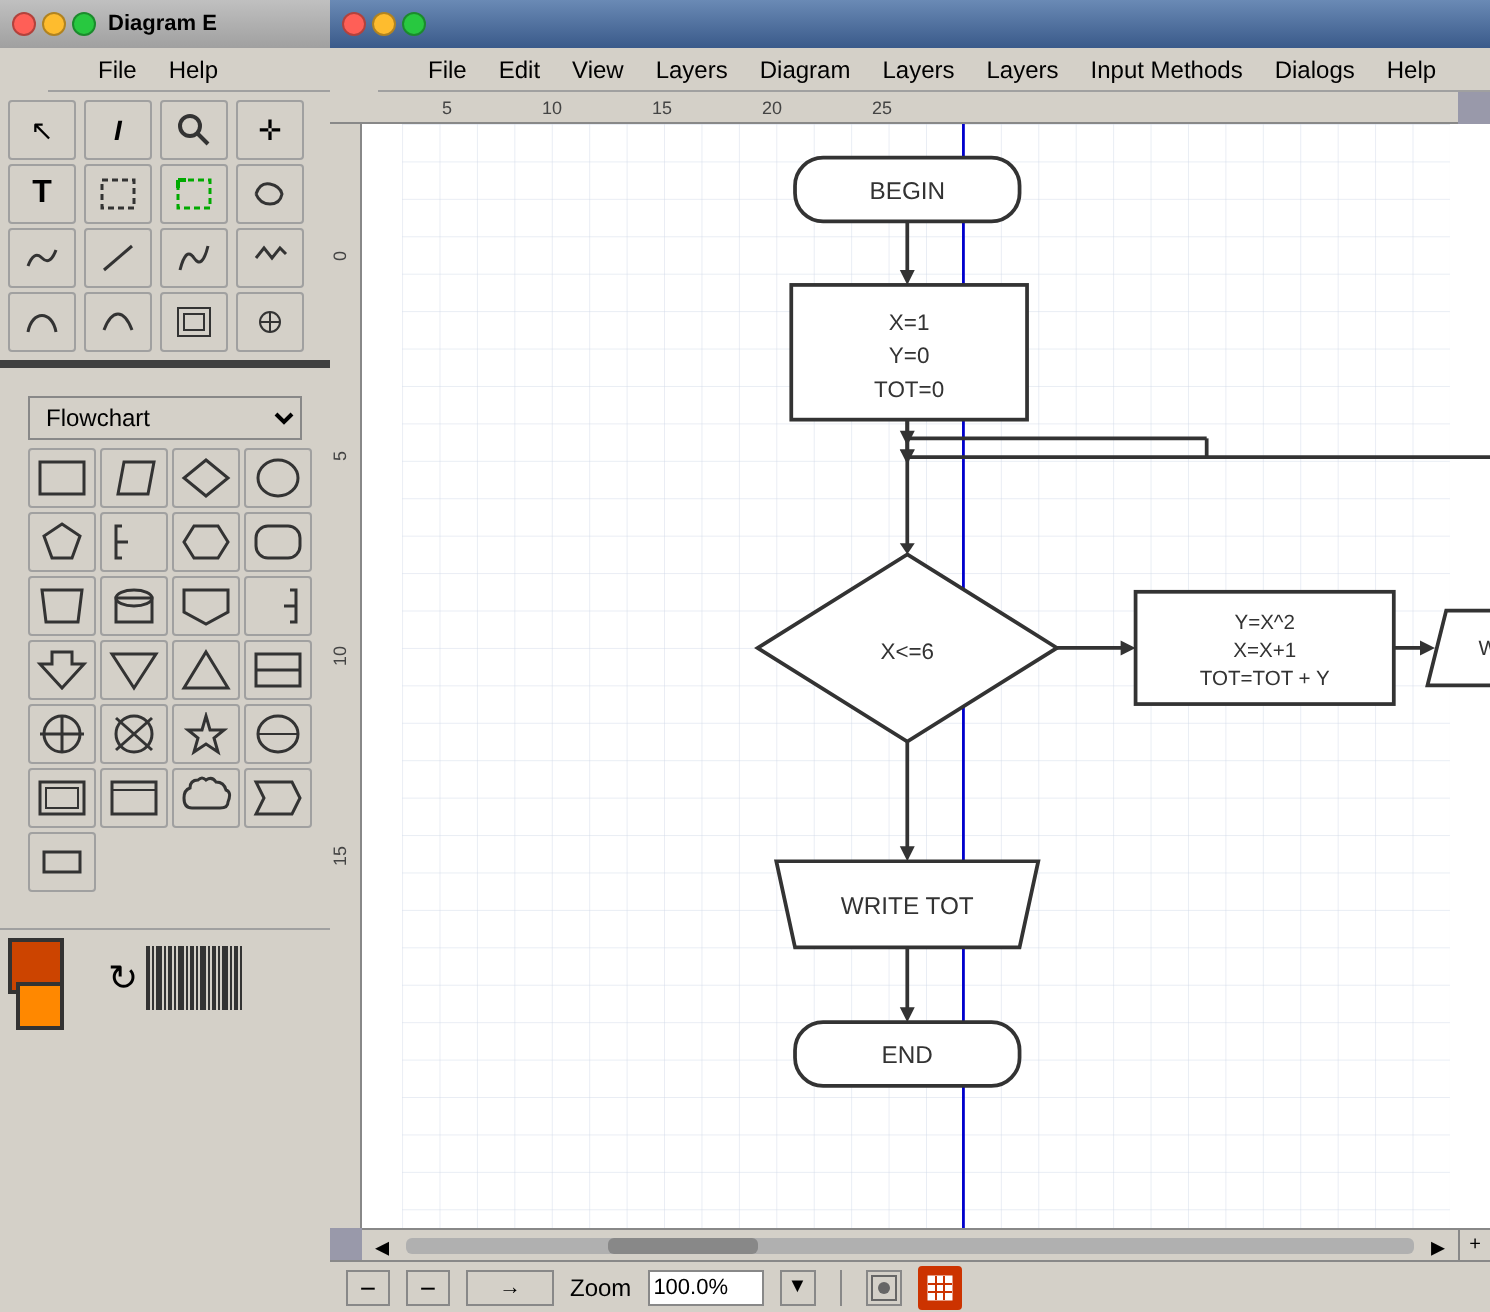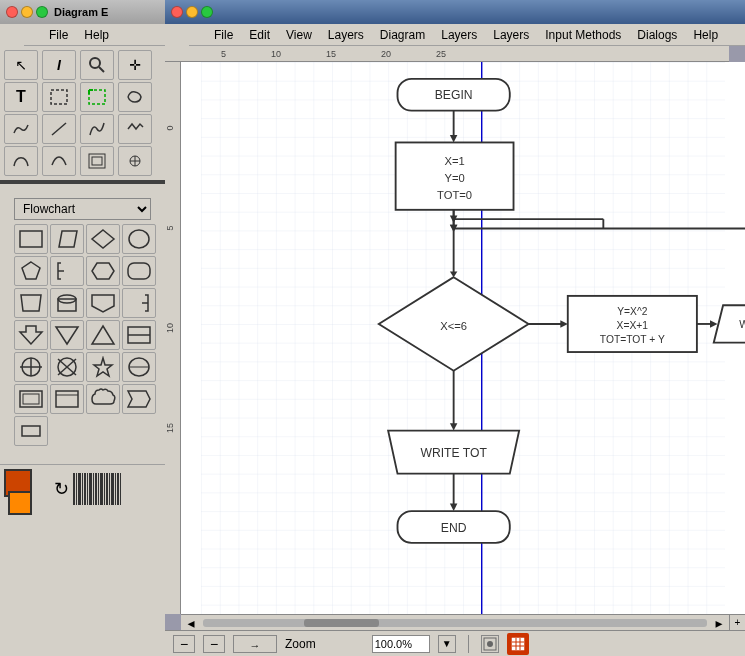--- a/index.html
+++ b/index.html
@@ -509,21 +509,21 @@
         </div>
 
         <div style="position:absolute; bottom:0; right:0; width:16px; height:16px; background:#d4d0c8; border-left:1px solid #888; border-top:1px solid #888; display:flex; align-items:center; justify-content:center; font-size:10px; cursor:pointer;">+</div>
       </div>
 
       <div class="statusbar">
         <button class="nav-btn" style="border:1px solid #888; background:#d4d0c8; width:22px; height:18px;">−</button>
         <button class="nav-btn" style="border:1px solid #888; background:#d4d0c8; width:22px; height:18px;">−</button>
         <button class="nav-btn" style="border:1px solid #888; background:#d4d0c8; width:44px; height:18px; font-size:11px;">→</button>
         <span>Zoom</span>
-        <input class="zoom-input" style="width: 58px; height: 18px; border: 1px solid rgb(136, 136, 136); font-size: 11px; padding: 0px 2px; margin-left: 48px;" value="100.0%">
+        <input class="zoom-input" style="width: 58px; height: 18px; border: 1px solid rgb(136, 136, 136); font-size: 11px; padding: 0px 2px;" value="100.0%">
         <button class="zoom-btn">▼</button>
         <div style="width:1px; height:18px; background:#888; margin:0 4px;"></div>
         <div style="width:18px; height:18px; border:1px solid #888; display:flex; align-items:center; justify-content:center;">
           <svg width="14" height="14">
               <rect x="1" y="1" width="12" height="12" fill="none" stroke="#666" stroke-width="1"></rect>
               <circle cx="7" cy="7" r="3" fill="#666"></circle>
             </svg>
         </div>
         <div style="width:22px; height:22px; border:2px solid #cc3300; border-radius:2px; display:flex; align-items:center; justify-content:center; background:#cc3300;">
           <svg width="14" height="14">

